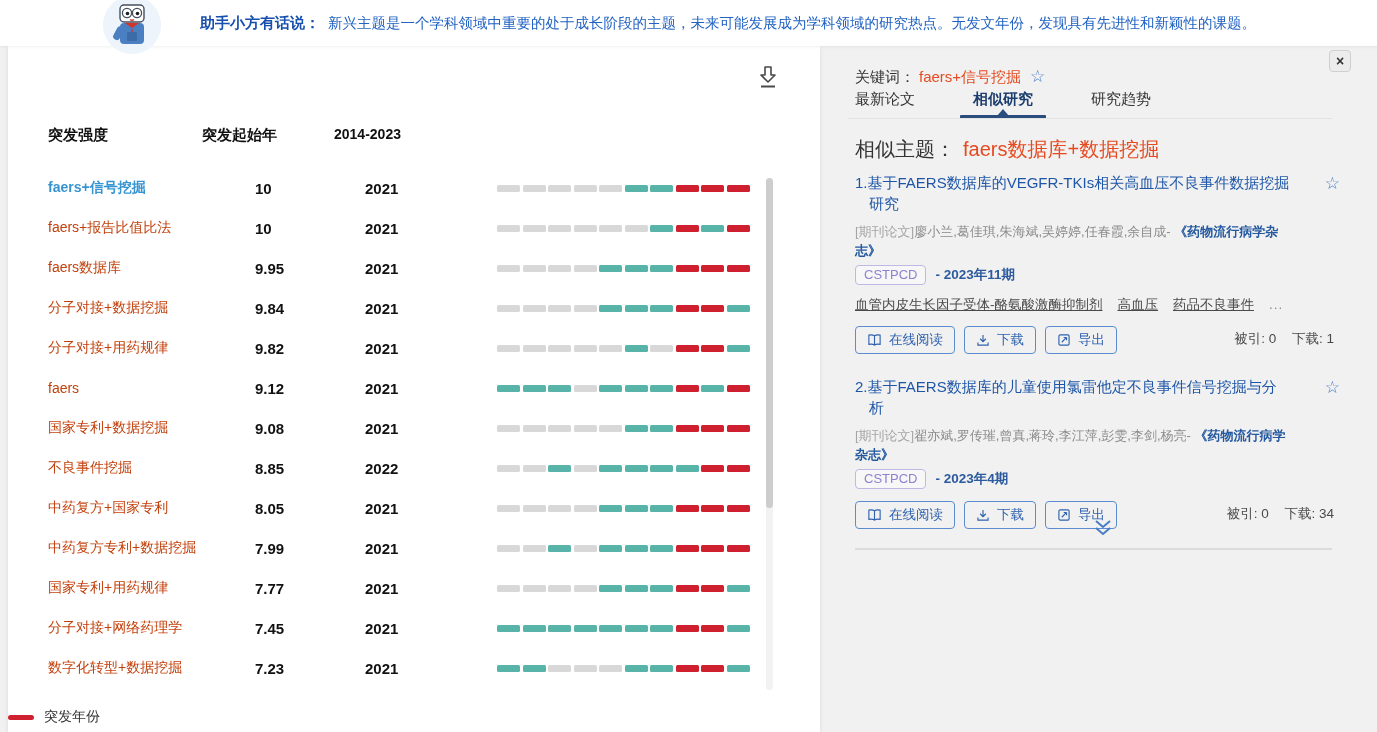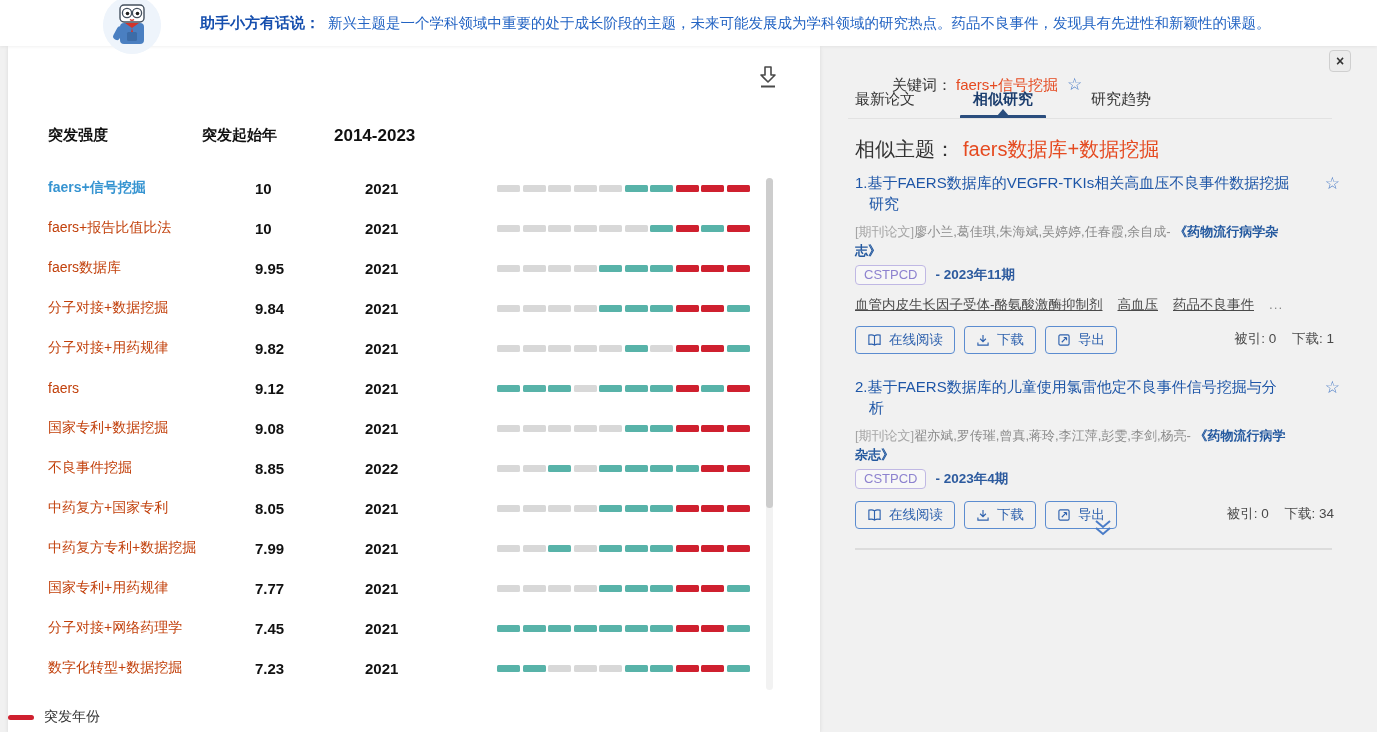--- a/index.html
+++ b/index.html
@@ -24,21 +24,21 @@
   
   .card {
     position:absolute; left:8px; top:46px; width:812px; height:686px;
     background:#fff; box-shadow:0 1px 4px rgba(0,0,0,.10);
   }
   .card-download { position:absolute; right:40px; top:18px; width:24px; height:26px; cursor:pointer; }
   .chart-header { position:absolute; left:40px; top:80px; display:flex; width:716px; }
   .chart-header .h-topic   { width:207px; font-weight:bold; font-size:15px; color:#111; }
   .chart-header .h-strength{ width:110px; font-weight:bold; font-size:15px; color:#111; }
   .chart-header .h-year    { width:132px; font-weight:bold; font-size:15px; color:#111;margin-left:44px; }
-  .chart-header .h-range   { font-weight:bold; font-size:17px; color:#111; }
+  .chart-header .h-range   { font-weight:bold; font-size:14px; color:#111; }
   .chart-rows { position:absolute; left:40px; top:122px; width:716px; }
   .chart-row { display:flex; align-items:center; height:40px; }
   .chart-row .topic    { width:207px; font-size:14px; color:#c2410c; cursor:pointer; }
   .chart-row .topic.selected { color:#3694d1; font-weight:bold; }
   .chart-row .strength { width:110px; font-size:15px; font-weight:bold; color:#111; }
   .chart-row .year     { width:132px; font-size:15px; font-weight:bold; color:#111; }
   .chart-row .bars { display:flex; }
   .bar { width:23px; height:7px; border-radius:1.5px; margin-right:2.5px; }
   .scroll-rail {
     position:absolute; right:47px; top:132px; width:7px; height:512px;
@@ -52,21 +52,21 @@
   .legend-item { display:flex; align-items:center; gap:10px; }
   .legend-item .swatch { width:26px; height:5px; border-radius:2.5px; display:inline-block; }
   .legend-item .legend-label { font-size:14px; color:#333; }
   
   .panel { position:absolute; left:828px; top:46px; width:549px; height:686px; }
   .close-btn {
     position:absolute; top:4px; right:26px; width:22px; height:22px;
     background:#ececec; border:1px solid #cfcfcf; border-radius:4px;
     font-size:14px; font-weight:bold; color:#333; text-align:center; line-height:20px; cursor:pointer;
   }
-  .kw-row { position:absolute; left:27px; top:28px; font-size:15px; color:#333;margin-left:37px; }
+  .kw-row { position:absolute; left:27px; top:20px; font-size:15px; color:#333; }
   .kw-row .kw-value { color:#e54a20; margin-left:4px; }
   .star { color:#4a7cc7; font-size:17px; margin-left:9px; cursor:pointer; }
   .tabs { position:absolute; left:27px; top:44px; display:flex; gap:58px; }
   .tab { position:relative; font-size:15px; color:#333; padding-bottom:9px; cursor:pointer; }
   .tab.active { font-weight:bold; color:#1c3e6e; }
   .tab.active .tab-underline {
     position:absolute; left:-13px; right:-13px; bottom:-1px; height:4px;
     background:#2a4d7d; border-radius:1px;
   }
   .tab.active .tab-pointer {
@@ -122,21 +122,21 @@
       <circle cx="24.5" cy="17.5" r="1.8" fill="#222"></circle>
       <circle cx="34.5" cy="17.5" r="1.8" fill="#222"></circle>
       <path d="M27 23.5 q2 1.6 4 0" stroke="#d2342a" stroke-width="1.4" fill="none"></path>
       <rect x="17" y="27" width="24" height="21" rx="4" fill="#4a7fc1"></rect>
       <path d="M22 27 L29 32 L36 27 Z" fill="#d2342a"></path>
       <path d="M29 32 l-2 8 h4 Z" fill="#d2342a"></path>
       <rect x="24" y="36" width="10" height="9" rx="1.5" fill="#3c6ca8"></rect>
     </svg>
   </div>
   <div class="banner-text">
-    <span class="speaker">助手小方有话说：</span><span>新兴主题是一个学科领域中重要的处于成长阶段的主题，未来可能发展成为学科领域的研究热点。药品不良事件，发现具有先进性和新颖性的课题。</span>
+    <span class="speaker">助手小方有话说：</span><span>新兴主题是一个学科领域中重要的处于成长阶段的主题，未来可能发展成为学科领域的研究热点。无发文年份，发现具有先进性和新颖性的课题。</span>
   </div>
 </div>
 
 <div class="card">
   <div class="card-download">
     <svg width="24" height="26" viewBox="0 0 24 26">
       <path d="M9 3 h6 v8 h4 l-7 7 -7 -7 h4 Z" fill="none" stroke="#4a4a4a" stroke-width="1.6" stroke-linejoin="round"></path>
       <line x1="5" y1="22.5" x2="19" y2="22.5" stroke="#4a4a4a" stroke-width="2"></line>
     </svg>
   </div>

